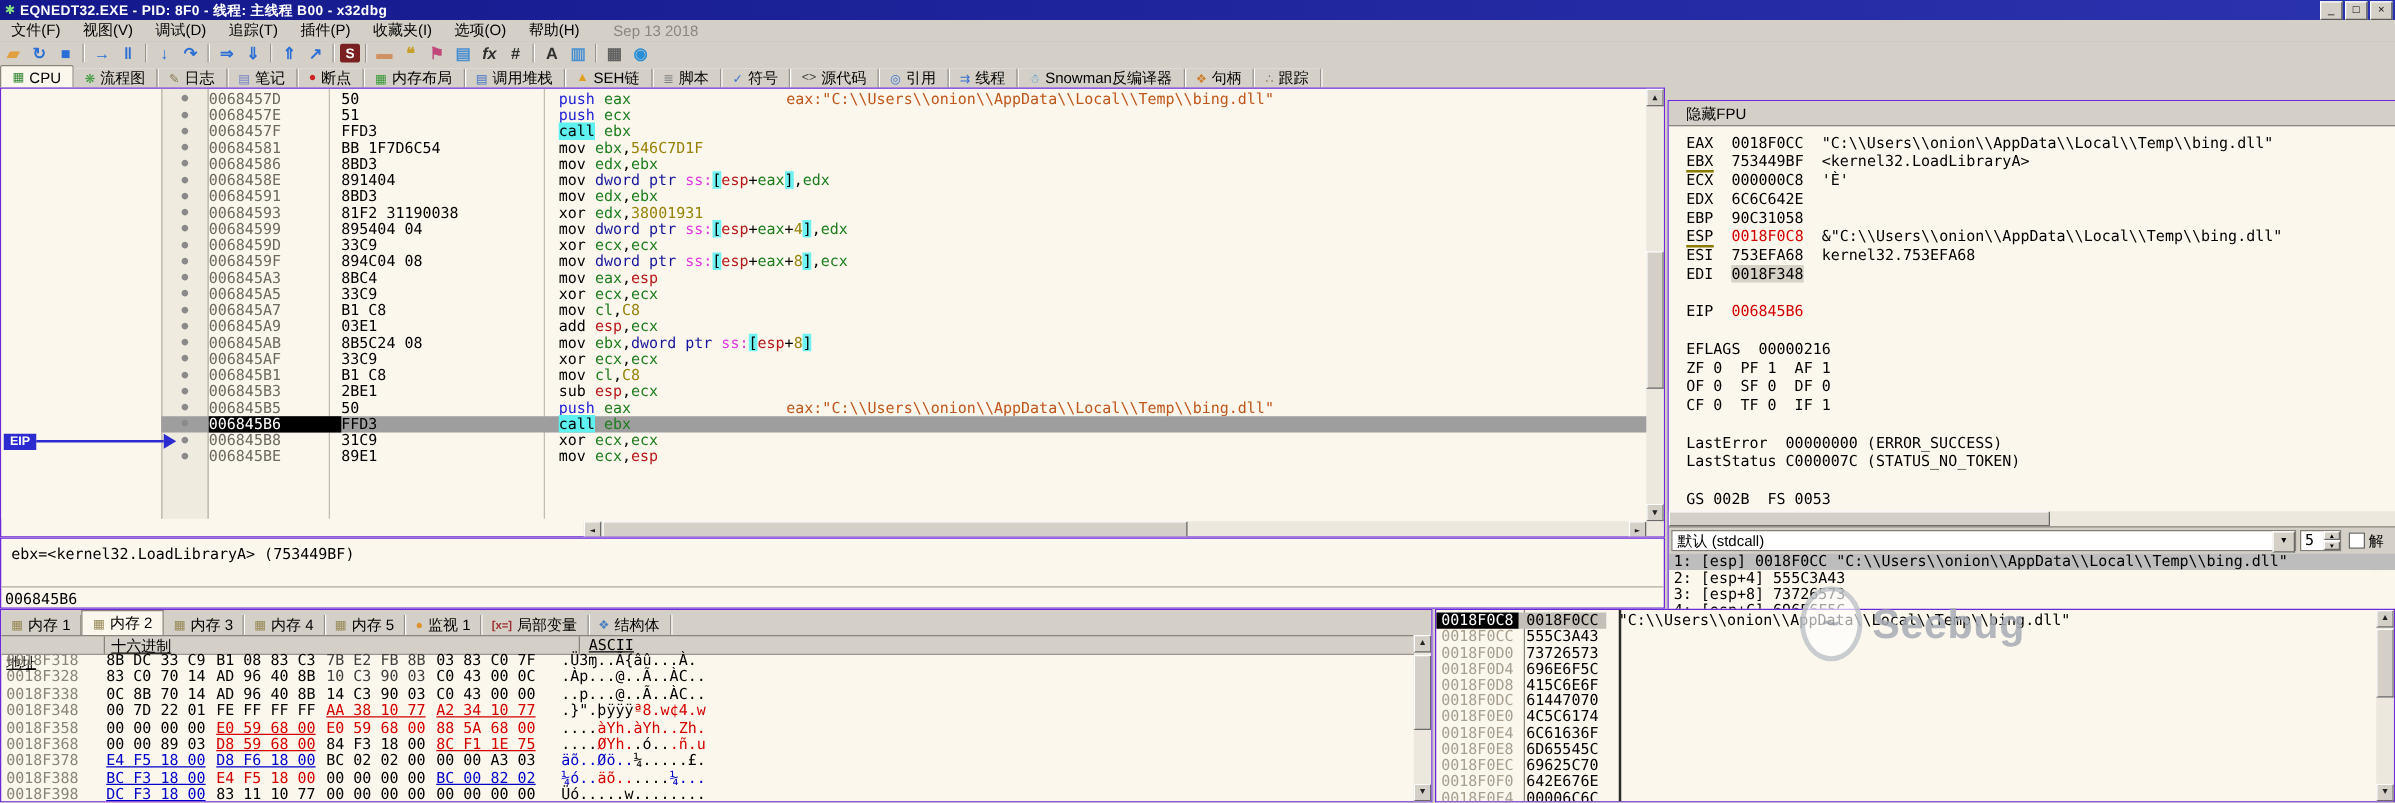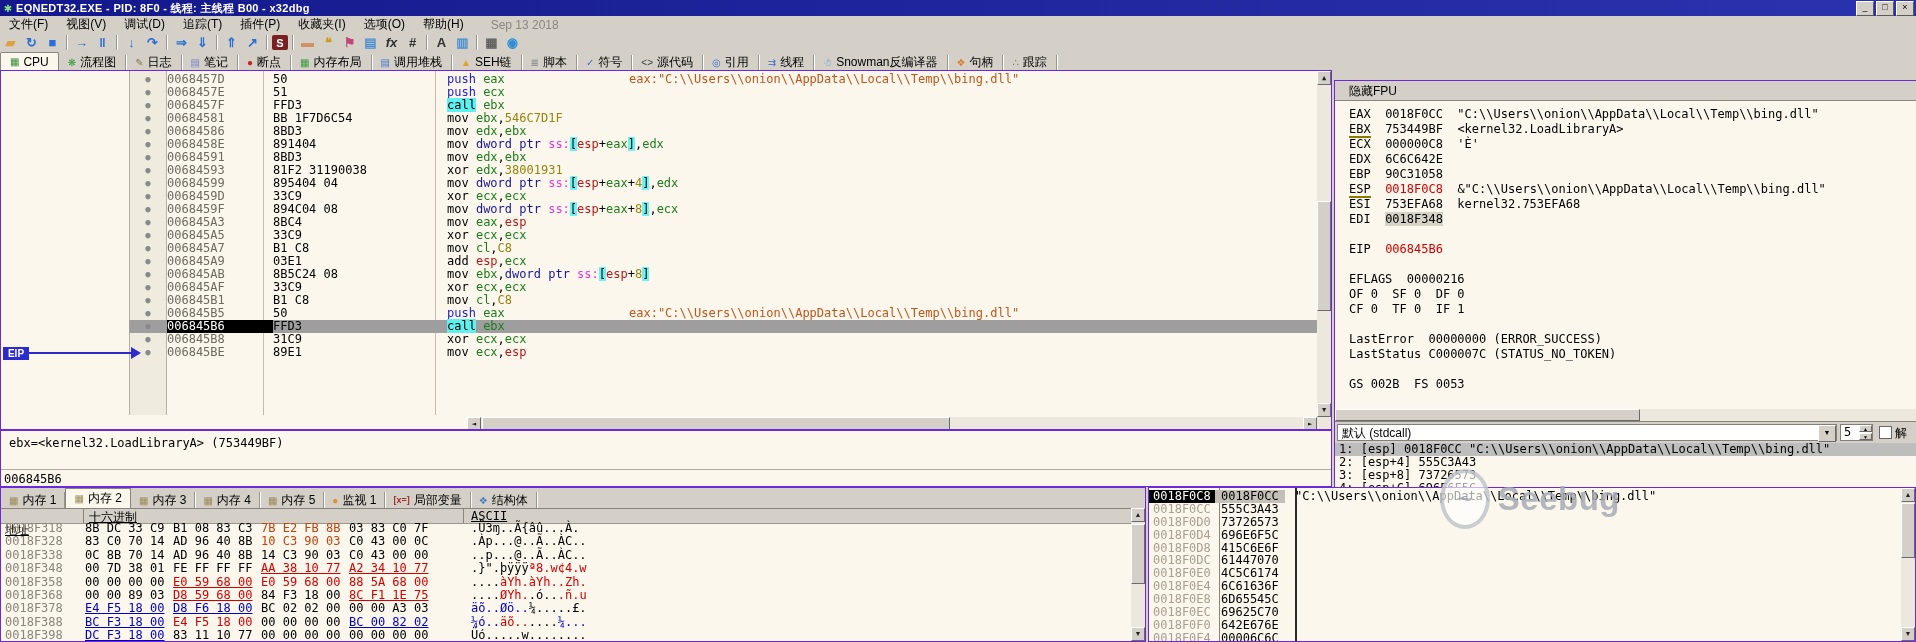--- a/index.html
+++ b/index.html
@@ -117,22 +117,22 @@
      border-top:1px solid #8a857a;border-bottom:1px solid #9a968e;font-size:12px;}
   #dump-header span{text-decoration:underline;}
   #hdr-addr{position:absolute;left:4px;top:13px;}
   #hdr-hex{position:absolute;left:88px;top:0;}
   #hdr-ascii{position:absolute;left:470px;top:0;}
   .hdrline{position:absolute;top:0;width:1px;height:14px;background:#8a857a;}
   #hex-rows{position:absolute;left:0;top:34px;width:1120px;}
   .hrow{height:13.4px;line-height:13.4px;white-space:pre;font-size:12px;}
   .haddr{display:inline-block;width:84px;padding-left:4px;color:#8a8578;box-sizing:border-box;}
   .hg{display:inline-block;width:88px;}
-  .hascii{margin-left:34px;}
-  .h-k{color:#000}.h-pu{color:#c2410c}.h-r{color:#d40000}
+  .hascii{margin-left:12px;}
+  .h-k{color:#000}.h-pu{color:#404040}.h-r{color:#d40000}
   .h-ru{color:#d40000;text-decoration:underline}.h-bu{color:#0000c8;text-decoration:underline}
   .h-bl{color:#0000c8}
   #hex-vscroll{position:absolute;left:1130px;top:20px;width:14px;height:135px;background:#ece8de;}
 
   
   #stackpane{left:1148px;top:487px;width:768px;height:155px;}
   #stack-rows{position:absolute;left:0;top:2px;width:740px;}
   .srow{height:12.9px;line-height:12.9px;white-space:pre;font-size:12px;}
   .saddr{display:inline-block;width:66px;padding-left:4px;color:#a89f90;box-sizing:border-box;}
   .saddr.sel{background:#000;color:#fff;}
@@ -339,20 +339,21 @@
         <div class="drow"><span class="ddot">●</span><span class="daddr">00684599</span><span class="dbytes">895404 04</span><span class="dinstr"><span class="c-k">mov </span><span class="c-pt">dword ptr </span><span class="c-sg">ss:</span><span class="c-bk">[</span><span class="c-sp">esp</span><span class="c-k">+</span><span class="c-rg">eax</span><span class="c-k">+</span><span class="c-n">4</span><span class="c-bk">]</span><span class="c-k">,</span><span class="c-rg">edx</span></span></div>
         <div class="drow"><span class="ddot">●</span><span class="daddr">0068459D</span><span class="dbytes">33C9</span><span class="dinstr"><span class="c-k">xor </span><span class="c-rg">ecx</span><span class="c-k">,</span><span class="c-rg">ecx</span></span></div>
         <div class="drow"><span class="ddot">●</span><span class="daddr">0068459F</span><span class="dbytes">894C04 08</span><span class="dinstr"><span class="c-k">mov </span><span class="c-pt">dword ptr </span><span class="c-sg">ss:</span><span class="c-bk">[</span><span class="c-sp">esp</span><span class="c-k">+</span><span class="c-rg">eax</span><span class="c-k">+</span><span class="c-n">8</span><span class="c-bk">]</span><span class="c-k">,</span><span class="c-rg">ecx</span></span></div>
         <div class="drow"><span class="ddot">●</span><span class="daddr">006845A3</span><span class="dbytes">8BC4</span><span class="dinstr"><span class="c-k">mov </span><span class="c-rg">eax</span><span class="c-k">,</span><span class="c-sp">esp</span></span></div>
         <div class="drow"><span class="ddot">●</span><span class="daddr">006845A5</span><span class="dbytes">33C9</span><span class="dinstr"><span class="c-k">xor </span><span class="c-rg">ecx</span><span class="c-k">,</span><span class="c-rg">ecx</span></span></div>
         <div class="drow"><span class="ddot">●</span><span class="daddr">006845A7</span><span class="dbytes">B1 C8</span><span class="dinstr"><span class="c-k">mov </span><span class="c-rg">cl</span><span class="c-k">,</span><span class="c-n">C8</span></span></div>
         <div class="drow"><span class="ddot">●</span><span class="daddr">006845A9</span><span class="dbytes">03E1</span><span class="dinstr"><span class="c-k">add </span><span class="c-sp">esp</span><span class="c-k">,</span><span class="c-rg">ecx</span></span></div>
         <div class="drow"><span class="ddot">●</span><span class="daddr">006845AB</span><span class="dbytes">8B5C24 08</span><span class="dinstr"><span class="c-k">mov </span><span class="c-rg">ebx</span><span class="c-k">,</span><span class="c-pt">dword ptr </span><span class="c-sg">ss:</span><span class="c-bk">[</span><span class="c-sp">esp</span><span class="c-k">+</span><span class="c-n">8</span><span class="c-bk">]</span></span></div>
         <div class="drow"><span class="ddot">●</span><span class="daddr">006845AF</span><span class="dbytes">33C9</span><span class="dinstr"><span class="c-k">xor </span><span class="c-rg">ecx</span><span class="c-k">,</span><span class="c-rg">ecx</span></span></div>
         <div class="drow"><span class="ddot">●</span><span class="daddr">006845B1</span><span class="dbytes">B1 C8</span><span class="dinstr"><span class="c-k">mov </span><span class="c-rg">cl</span><span class="c-k">,</span><span class="c-n">C8</span></span></div>
+        <div class="drow"><span class="ddot">●</span><span class="daddr">006845B3</span><span class="dbytes">2BE1</span><span class="dinstr"><span class="c-k">sub </span><span class="c-sp">esp</span><span class="c-k">,</span><span class="c-rg">ecx</span></span></div>
         <div class="drow"><span class="ddot">●</span><span class="daddr">006845B5</span><span class="dbytes">50</span><span class="dinstr"><span class="c-mb">push </span><span class="c-rg">eax</span></span><span class="dcomment">eax:"C:\\Users\\onion\\AppData\\Local\\Temp\\bing.dll"</span></div>
         <div class="drow eiprow"><span class="ddot">●</span><span class="daddr">006845B6</span><span class="dbytes">FFD3</span><span class="dinstr"><span class="c-cb">call</span><span class="c-k"> </span><span class="c-rg">ebx</span></span></div>
         <div class="drow"><span class="ddot">●</span><span class="daddr">006845B8</span><span class="dbytes">31C9</span><span class="dinstr"><span class="c-k">xor </span><span class="c-rg">ecx</span><span class="c-k">,</span><span class="c-rg">ecx</span></span></div>
         <div class="drow"><span class="ddot">●</span><span class="daddr">006845BE</span><span class="dbytes">89E1</span><span class="dinstr"><span class="c-k">mov </span><span class="c-rg">ecx</span><span class="c-k">,</span><span class="c-sp">esp</span></span></div>
       </div>
     <div id="eip-badge">EIP</div>
     <div id="eip-line"></div>
     <div id="eip-arrowhead"></div>
 
     <div class="strack" style="left:1316px;top:0;width:14px;height:346px"></div>
@@ -380,20 +381,21 @@
         <div class="rline"><span class="r-k">ECX  </span><span class="r-k">000000C8</span><span class="r-k">  'È'</span></div>
         <div class="rline"><span class="r-k">EDX  </span><span class="r-k">6C6C642E</span></div>
         <div class="rline"><span class="r-k">EBP  </span><span class="r-k">90C31058</span></div>
         <div class="rline"><span class="r-ul">ESP</span><span class="r-k">  </span><span class="r-rd">0018F0C8</span><span class="r-k">  &amp;"C:\\Users\\onion\\AppData\\Local\\Temp\\bing.dll"</span></div>
         <div class="rline"><span class="r-k">ESI  </span><span class="r-k">753EFA68</span><span class="r-k">  kernel32.753EFA68</span></div>
         <div class="rline"><span class="r-k">EDI  </span><span class="r-hl">0018F348</span></div>
         <div class="rline">&nbsp;</div>
         <div class="rline"><span class="r-k">EIP  </span><span class="r-rd">006845B6</span></div>
         <div class="rline">&nbsp;</div>
         <div class="rline"><span class="r-k">EFLAGS  00000216</span></div>
+        <div class="rline"><span class="r-k">ZF 0  PF 1  AF 1</span></div>
         <div class="rline"><span class="r-k">OF 0  SF 0  DF 0</span></div>
         <div class="rline"><span class="r-k">CF 0  TF 0  IF 1</span></div>
         <div class="rline">&nbsp;</div>
         <div class="rline"><span class="r-k">LastError  00000000 (ERROR_SUCCESS)</span></div>
         <div class="rline"><span class="r-k">LastStatus C000007C (STATUS_NO_TOKEN)</span></div>
         <div class="rline">&nbsp;</div>
         <div class="rline"><span class="r-k">GS 002B  FS 0053</span></div>
       </div>
     <div id="reg-hscroll">
       <div class="sthumb" id="reg-hthumb"></div>
@@ -459,21 +461,21 @@
       <span id="hdr-addr">地址</span>
       <span id="hdr-hex">十六进制</span>
       <span id="hdr-ascii">ASCII</span>
       <div class="hdrline" style="left:82px"></div>
       <div class="hdrline" style="left:462px"></div>
     </div>
     <div id="hex-rows" class="mono">
         <div class="hrow"><span class="haddr">0018F318</span><span class="hg h-k">8B DC 33 C9</span><span class="hg h-k">B1 08 83 C3</span><span class="hg h-pu">7B E2 FB 8B</span><span class="hg h-k">03 83 C0 7F</span><span class="hascii"><span class="h-k">.Ü3ɱ..Ã{âû...À.</span></span></div>
         <div class="hrow"><span class="haddr">0018F328</span><span class="hg h-k">83 C0 70 14</span><span class="hg h-k">AD 96 40 8B</span><span class="hg h-pu">10 C3 90 03</span><span class="hg h-k">C0 43 00 0C</span><span class="hascii"><span class="h-k">.Àp...@..Ã..ÀC..</span></span></div>
         <div class="hrow"><span class="haddr">0018F338</span><span class="hg h-k">0C 8B 70 14</span><span class="hg h-k">AD 96 40 8B</span><span class="hg h-k">14 C3 90 03</span><span class="hg h-k">C0 43 00 00</span><span class="hascii"><span class="h-k">..p...@..Ã..ÀC..</span></span></div>
-        <div class="hrow"><span class="haddr">0018F348</span><span class="hg h-k">00 7D 38 01</span><span class="hg h-k">FE FF FF FF</span><span class="hg h-ru">AA 38 10 77</span><span class="hg h-ru">A2 34 10 77</span><span class="hascii"><span class="h-k">.}".þÿÿÿ</span><span class="h-r">ª8.w¢4.w</span></span></div>
+        <div class="hrow"><span class="haddr">0018F348</span><span class="hg h-k">00 7D 22 01</span><span class="hg h-k">FE FF FF FF</span><span class="hg h-ru">AA 38 10 77</span><span class="hg h-ru">A2 34 10 77</span><span class="hascii"><span class="h-k">.}".þÿÿÿ</span><span class="h-r">ª8.w¢4.w</span></span></div>
         <div class="hrow"><span class="haddr">0018F358</span><span class="hg h-k">00 00 00 00</span><span class="hg h-ru">E0 59 68 00</span><span class="hg h-r">E0 59 68 00</span><span class="hg h-r">88 5A 68 00</span><span class="hascii"><span class="h-k">....</span><span class="h-r">àYh.àYh..Zh.</span></span></div>
         <div class="hrow"><span class="haddr">0018F368</span><span class="hg h-k">00 00 89 03</span><span class="hg h-ru">D8 59 68 00</span><span class="hg h-k">84 F3 18 00</span><span class="hg h-ru">8C F1 1E 75</span><span class="hascii"><span class="h-k">....</span><span class="h-r">ØYh.</span><span class="h-k">.ó..</span><span class="h-r">.ñ.u</span></span></div>
         <div class="hrow"><span class="haddr">0018F378</span><span class="hg h-bu">E4 F5 18 00</span><span class="hg h-bu">D8 F6 18 00</span><span class="hg h-k">BC 02 02 00</span><span class="hg h-k">00 00 A3 03</span><span class="hascii"><span class="h-bl">äõ..Øö..</span><span class="h-k">¼.....£.</span></span></div>
         <div class="hrow"><span class="haddr">0018F388</span><span class="hg h-bu">BC F3 18 00</span><span class="hg h-r">E4 F5 18 00</span><span class="hg h-k">00 00 00 00</span><span class="hg h-bu">BC 00 82 02</span><span class="hascii"><span class="h-bl">¼ó..</span><span class="h-r">äõ..</span><span class="h-k">....</span><span class="h-bl">¼...</span></span></div>
         <div class="hrow"><span class="haddr">0018F398</span><span class="hg h-bu">DC F3 18 00</span><span class="hg h-k">83 11 10 77</span><span class="hg h-k">00 00 00 00</span><span class="hg h-k">00 00 00 00</span><span class="hascii"><span class="h-k">Üó.....w........</span></span></div>
       </div>
     <div id="hex-vscroll"></div>
     <div class="sbtn" style="left:1130px;top:20px">▲</div>
     <div class="sthumb" style="left:1130px;top:36px;width:14px;height:60px"></div>
     <div class="sbtn" style="left:1130px;top:139px">▼</div>

